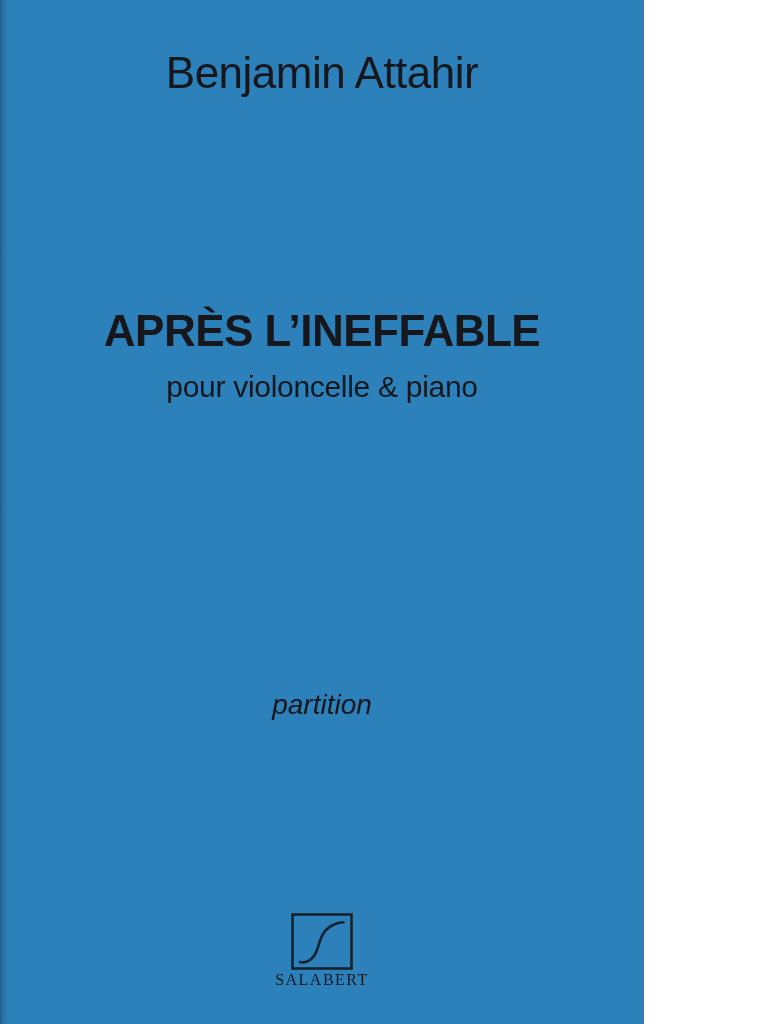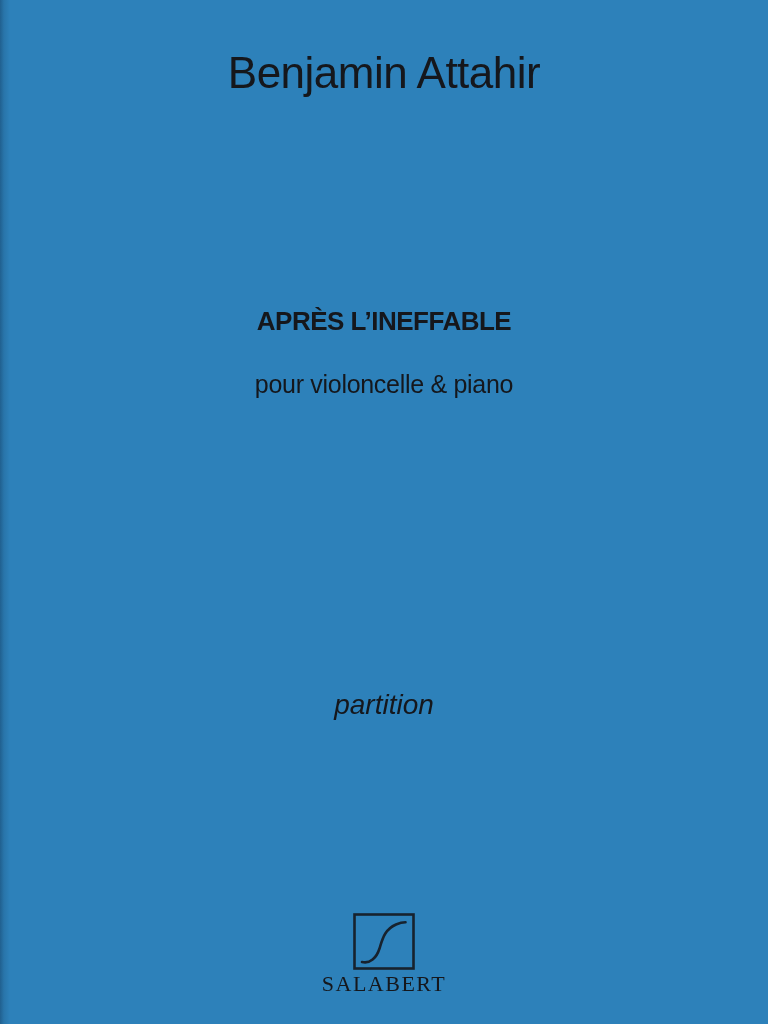--- a/index.html
+++ b/index.html
@@ -1,21 +1,21 @@
 <!DOCTYPE html>
 <html><head>
 <meta charset="utf-8">
 <style>
   html, body {
     margin: 0;
     padding: 0;
   }
   .cover {
     position: relative;
-    width: 768px;
+    width: 644px;
     height: 1024px;
     overflow: hidden;
     font-family: "Liberation Sans", sans-serif;
     text-decoration: underline;
   }
   .cover-bg {
     position: absolute;
     inset: 0;
   }
   .edge-shadow {
@@ -34,27 +34,27 @@
     white-space: nowrap;
   }
   .composer {
     top: 48px;
     font-size: 44px;
     font-weight: 400;
     letter-spacing: -0.5px;
   }
   .title {
     top: 306px;
-    font-size: 26px;
+    font-size: 44px;
     font-weight: 700;
     letter-spacing: -0.5px;
   }
   .subtitle {
     top: 370px;
-    font-size: 25px;
+    font-size: 30px;
     font-weight: 400;
     letter-spacing: -0.3px;
   }
   .edition {
     top: 689px;
     font-size: 28px;
     font-style: italic;
     font-weight: 400;
     letter-spacing: 0;
   }
@@ -68,21 +68,21 @@
     align-items: center;
   }
   .logo-mark {
     width: 62px;
     height: 57px;
     display: block;
   }
   .publisher {
     margin-top: 1px;
     font-family: "Liberation Serif", serif;
-    font-size: 22px;
+    font-size: 16px;
     font-weight: 400;
     letter-spacing: 1.5px;
     white-space: nowrap;
   }
 </style>
 </head>
 <body>
 
 <div class="cover" id="cover-root" style="color: rgb(21, 23, 28);">
   <div class="cover-bg" id="cover-bg" style="background: rgb(45, 129, 186);"></div>

